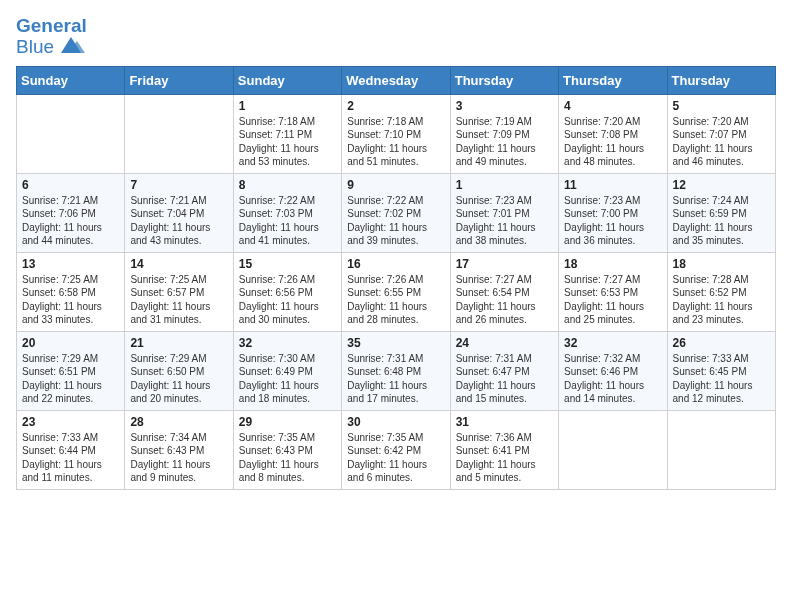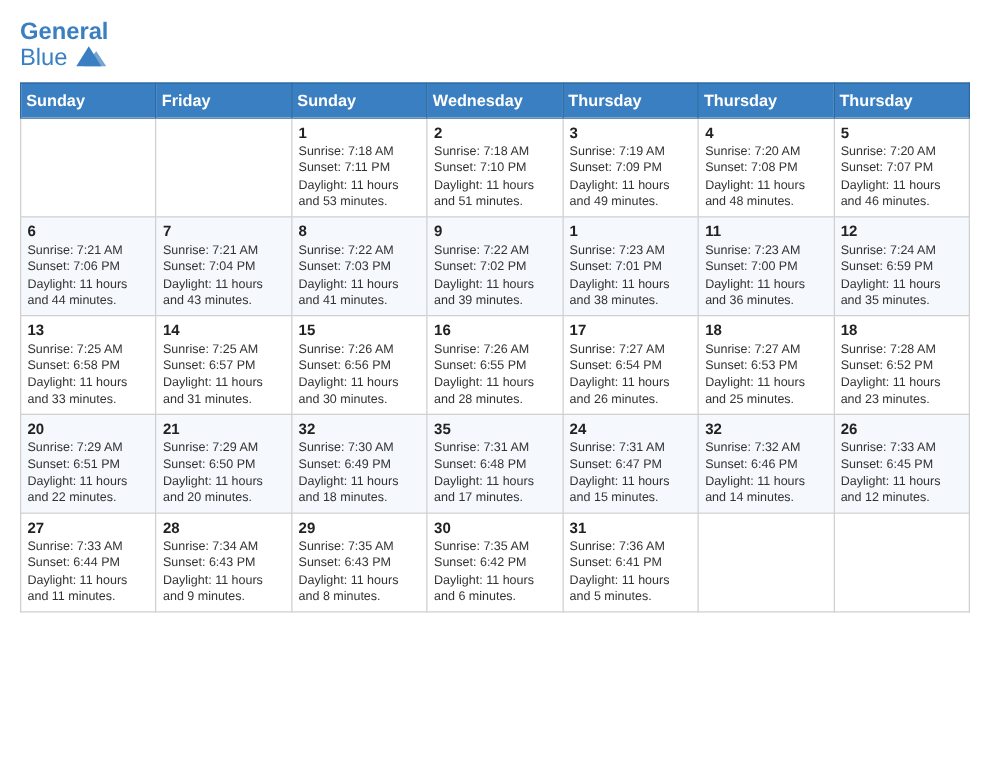--- a/index.html
+++ b/index.html
@@ -232,21 +232,21 @@
             <div class="day-num">32</div>
             <div class="day-info">Sunrise: 7:32 AM<br>Sunset: 6:46 PM<br>Daylight: 11 hours and 14 minutes.</div>
           </td>
           <td>
             <div class="day-num">26</div>
             <div class="day-info">Sunrise: 7:33 AM<br>Sunset: 6:45 PM<br>Daylight: 11 hours and 12 minutes.</div>
           </td>
         </tr>
         <tr>
           <td>
-            <div class="day-num">27</div>
+            <div class="day-num">23</div>
             <div class="day-info">Sunrise: 7:33 AM<br>Sunset: 6:44 PM<br>Daylight: 11 hours and 11 minutes.</div>
           </td>
           <td>
             <div class="day-num">28</div>
             <div class="day-info">Sunrise: 7:34 AM<br>Sunset: 6:43 PM<br>Daylight: 11 hours and 9 minutes.</div>
           </td>
           <td>
             <div class="day-num">29</div>
             <div class="day-info">Sunrise: 7:35 AM<br>Sunset: 6:43 PM<br>Daylight: 11 hours and 8 minutes.</div>
           </td>

